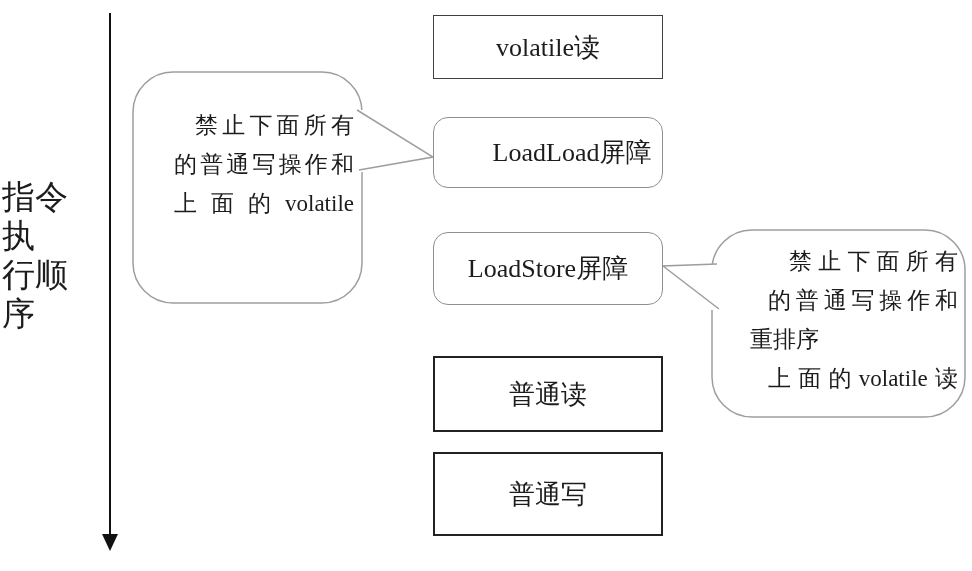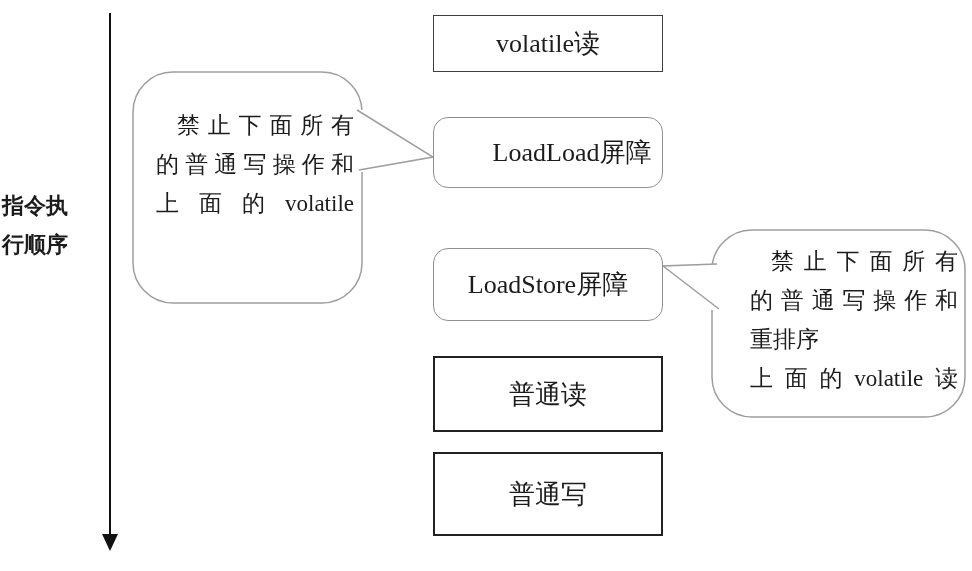--- a/index.html
+++ b/index.html
@@ -23,37 +23,37 @@
   svg .cover{fill:#fff;stroke:none;}
   svg .tail{fill:none;stroke:var(--bubble-border);stroke-width:1.5;stroke-linejoin:miter;}
   svg .arrow-line{stroke:var(--arrow);stroke-width:2;}
   svg .arrow-head{fill:var(--arrow);stroke:none;}
 
   .box{
     position:absolute;left:433px;width:230px;background:#fff;
     display:flex;align-items:center;justify-content:center;
     font-size:26px;color:var(--ink);white-space:nowrap;
   }
-  .b1{top:15px;height:57px;border:1px solid var(--box-border-plain);}
+  .b1{top:15px;height:64px;border:1px solid var(--box-border-plain);}
   .b2{top:117px;height:71px;border:1.5px solid var(--rounded-border);border-radius:15px;padding-left:48px;}
-  .b3{top:248px;height:73px;border:1.5px solid var(--rounded-border);border-radius:15px;}
+  .b3{top:232px;height:73px;border:1.5px solid var(--rounded-border);border-radius:15px;}
   .b4{top:356px;height:76px;border:2px solid var(--box-border-dark);}
   .b5{top:452px;height:84px;border:2px solid var(--box-border-dark);}
 
   .axis-label{
-    position:absolute;left:2px;top:186px;width:84px;
-    font-size:22px;line-height:39px;color:var(--ink);font-weight:bold;
+    position:absolute;left:2px;top:178px;width:84px;
+    font-size:33px;line-height:39px;color:var(--ink);
   }
   .callout-text{
     position:absolute;font-size:23px;line-height:39px;color:var(--ink);
   }
   .callout-left{left:156px;top:106px;width:198px;}
   .callout-right{left:750px;top:242px;width:208px;}
   .cl-line{white-space:nowrap;}
-  .cl-line.just{white-space:normal;text-align:justify;text-align-last:justify;}
+  .cl-line.just{white-space:normal;text-align:justify;text-align-last:justify;margin-left:18px;}
   .cl-line.indent{padding-left:21px;}
 </style>
 </head>
 <body>
 
 <div class="stage">
 
   <svg class="layer" width="972" height="571" viewBox="0 0 972 571">
 
     <line class="arrow-line" x1="110" y1="13" x2="110" y2="537"></line>

